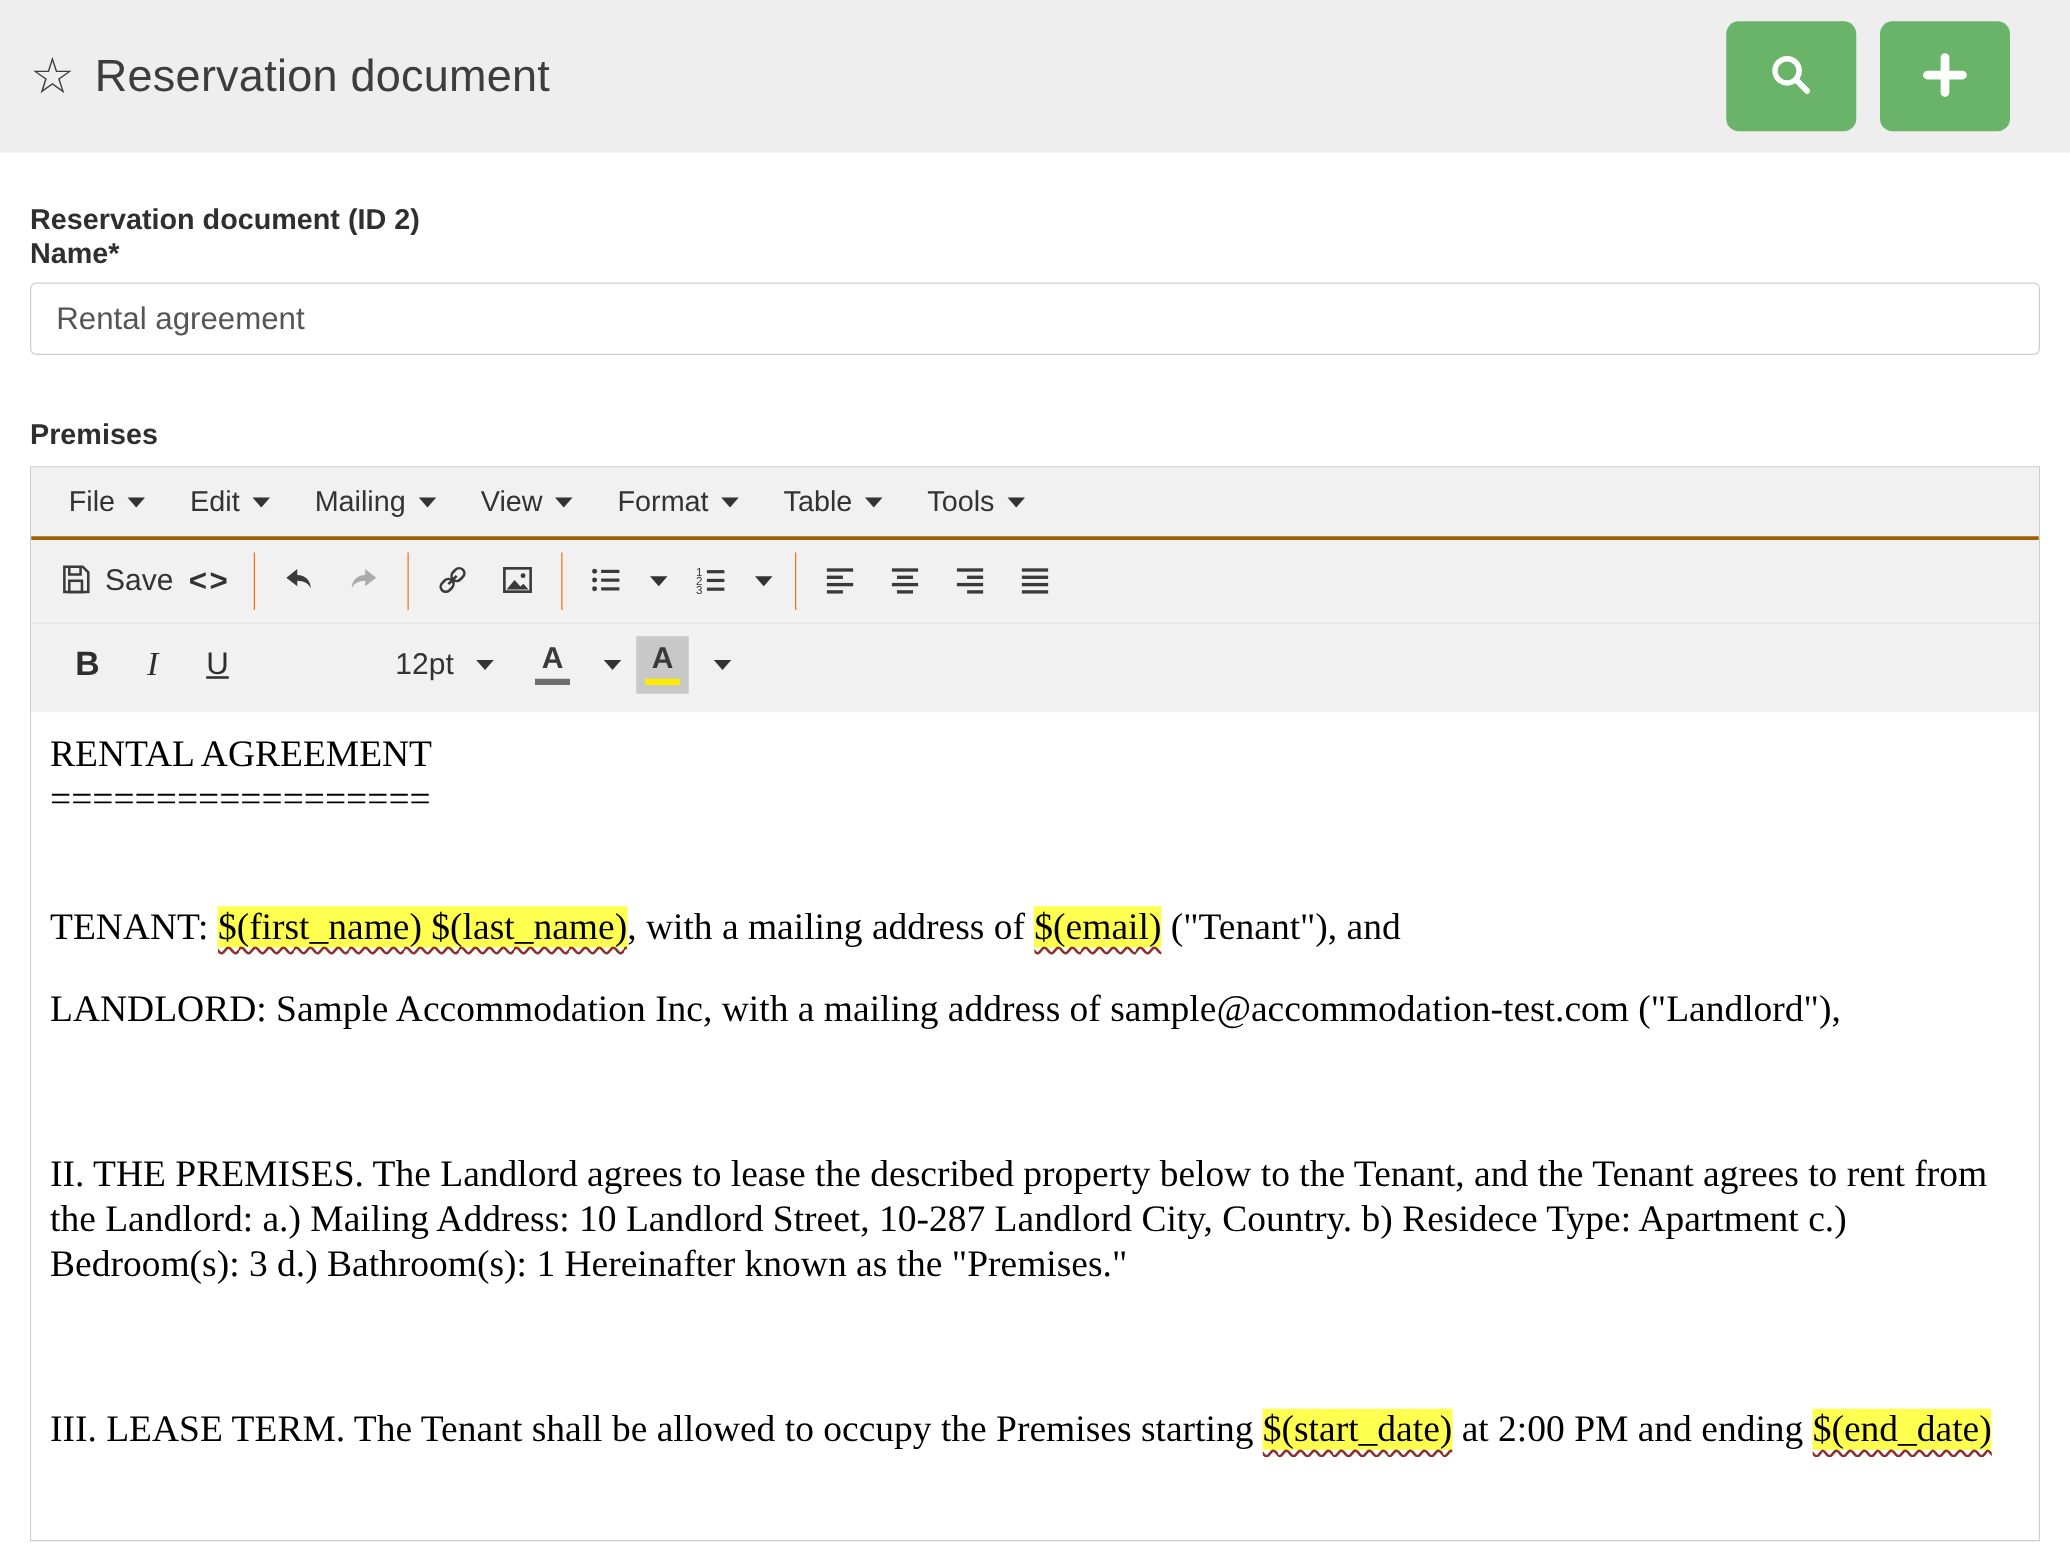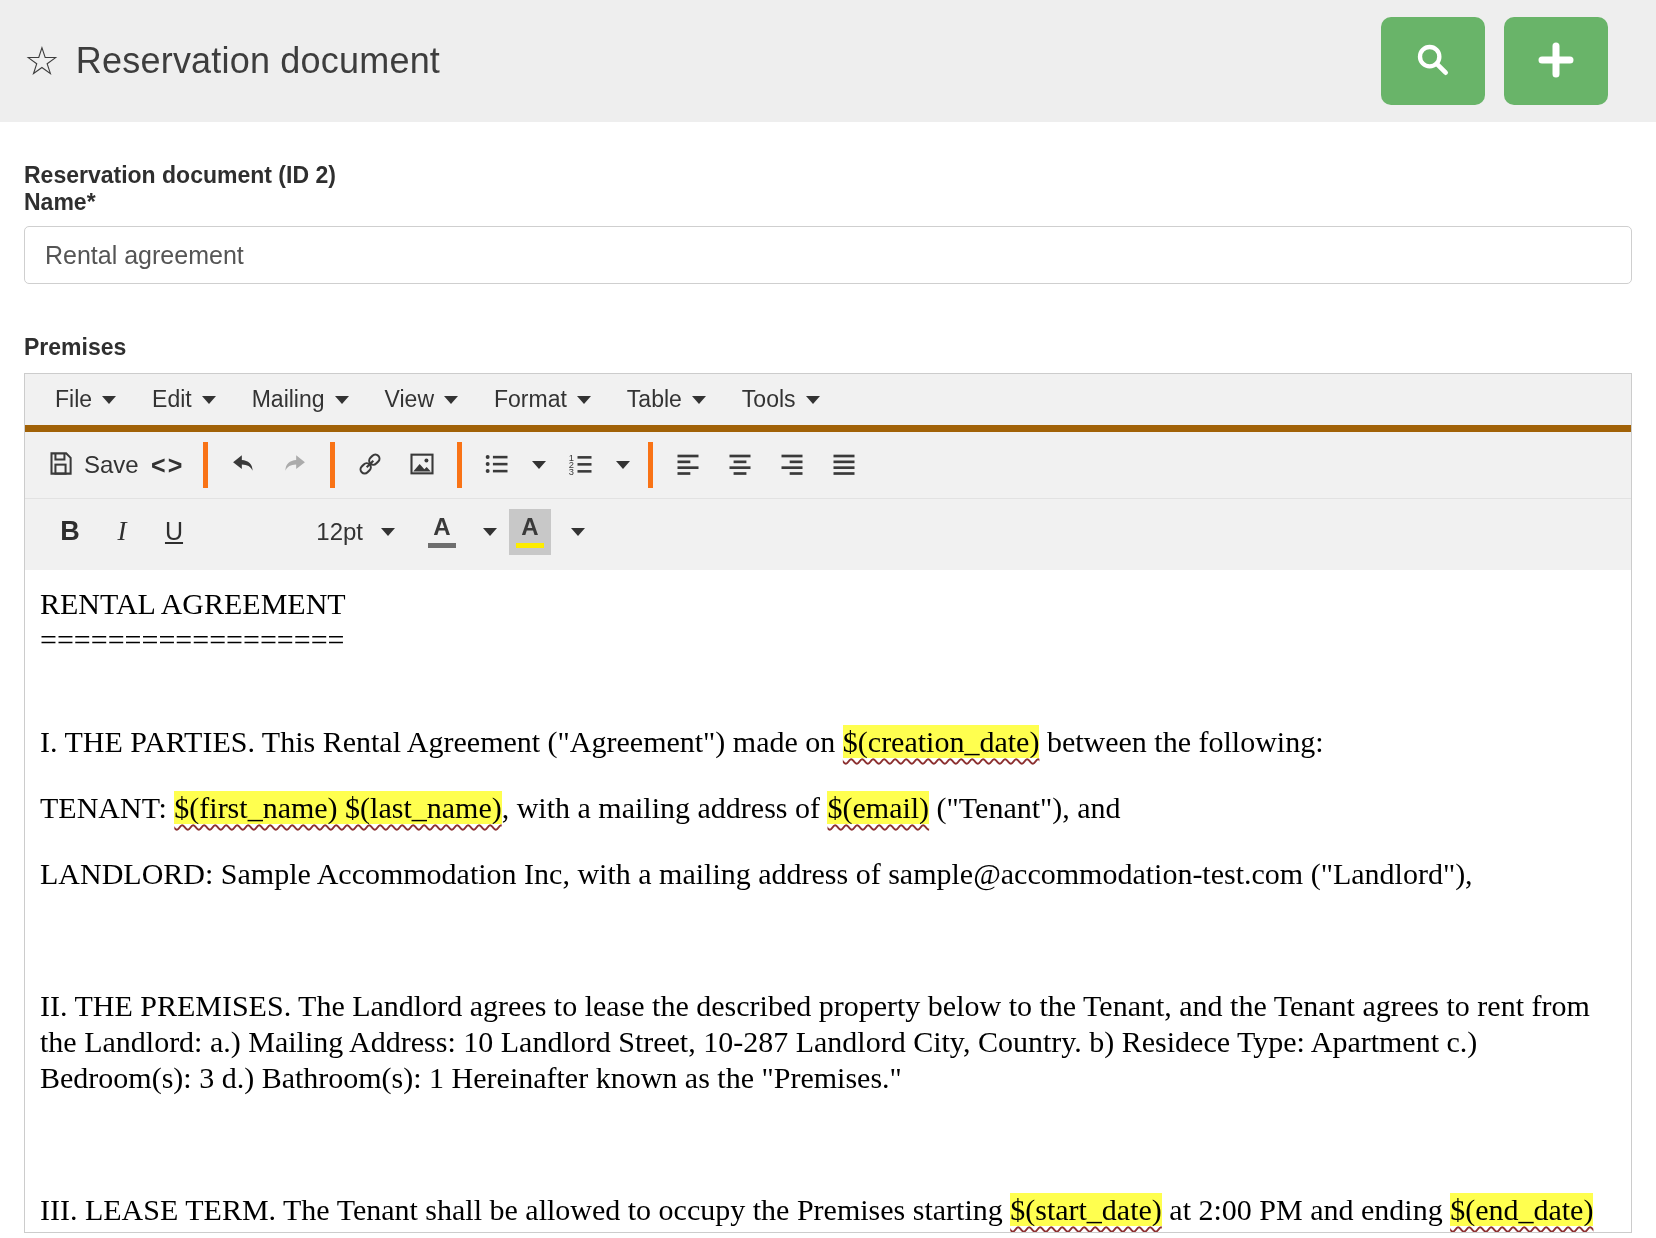--- a/index.html
+++ b/index.html
@@ -23,31 +23,31 @@
   .field-label { font-size:23px; font-weight:700; color:#2f2f2f; }
   .name-input { display:block; width:100%; height:58px; margin-top:10px; border:1px solid #cfcfcf;
     border-radius:5px; font-size:25px; color:#555; padding:0 20px;
     font-family:"Liberation Sans","DejaVu Sans",sans-serif; background:#fff; }
   .content-label { margin-top:50px; }
 
   
   .editor { margin-top:12px; border:1px solid var(--border); height:860px;
     display:flex; flex-direction:column; background:#fff; }
   .menubar { background:var(--panel); display:flex; align-items:center;
-    height:58px; padding:0 12px; border-bottom:7px solid #a16207; }
+    height:58px; padding:0 12px; border-bottom:3px solid #a16207; }
   .menu-item { background:transparent; border:none; font-size:23px; color:#333;
     padding:0 18px; height:100%; display:flex; align-items:center; gap:10px; cursor:pointer;
     font-family:"Liberation Sans","DejaVu Sans",sans-serif; }
   .dd { width:0; height:0; border-left:7px solid transparent; border-right:7px solid transparent;
     border-top:8px solid #333; display:inline-block; }
   .toolbar { background:var(--panel); display:flex; align-items:center; }
   .row1 { height:66px; padding:0 10px; }
   .row2 { height:72px; padding:0 10px 6px 10px; border-top:1px solid #e2e2e2; }
   .tb-group { display:flex; align-items:center; height:46px; padding:0 12px; gap:6px; }
-  .tb-group.sep { border-right:5px solid #f97316; }
+  .tb-group.sep { border-right:1px solid #f97316; }
   .tb-btn { background:transparent; border:none; min-width:46px; height:46px; display:flex;
     align-items:center; justify-content:center; gap:10px; cursor:pointer; color:#333;
     font-family:"Liberation Sans","DejaVu Sans",sans-serif; }
   .tb-btn.narrow { min-width:26px; }
   .save-label { font-size:24px; color:#333; }
   .code-label { font-size:25px; font-weight:700; color:#333; letter-spacing:2px; }
   .disabled svg { opacity:1; }
   .b-label { font-size:27px; font-weight:700; color:#2e2e2e; }
   .i-label { font-size:27px; font-style:italic; color:#2e2e2e; font-family:"Liberation Serif",serif; }
   .u-label { font-size:25px; text-decoration:underline; color:#2e2e2e; }
@@ -300,21 +300,20 @@
         </button>
         <button class="tb-btn narrow split-caret">
             <span class="dd"></span>
           </button>
       </div>
     </div>
 
     <div class="doc" id="doc">
         <p class="tight"><span>RENTAL AGREEMENT</span><br><span>==================</span></p>
         <p>&nbsp;</p>
-        <p><span>I. THE PARTIES. This Rental Agreement ("Agreement") made on </span><span class="hl">$(creation_date)</span><span> between the following:</span></p>
         <p><span>TENANT: </span><span class="hl">$(first_name) $(last_name)</span><span>, with a mailing address of </span><span class="hl">$(email)</span><span> ("Tenant"), and</span></p>
         <p><span>LANDLORD: Sample Accommodation Inc, with a mailing address of sample@accommodation-test.com ("Landlord"),</span></p>
         <p>&nbsp;</p>
         <p><span>II. THE PREMISES. The Landlord agrees to lease the described property below to the Tenant, and the Tenant agrees to rent from the Landlord: a.) Mailing Address: 10 Landlord Street, 10-287 Landlord City, Country. b) Residece Type: Apartment c.) Bedroom(s): 3 d.) Bathroom(s): 1 Hereinafter known as the "Premises."</span></p>
         <p>&nbsp;</p>
         <p><span>III. LEASE TERM. The Tenant shall be allowed to occupy the Premises starting </span><span class="hl">$(start_date)</span><span> at 2:00 PM and ending </span><span class="hl">$(end_date)</span></p>
       </div>
   </div>
 </main>
 

